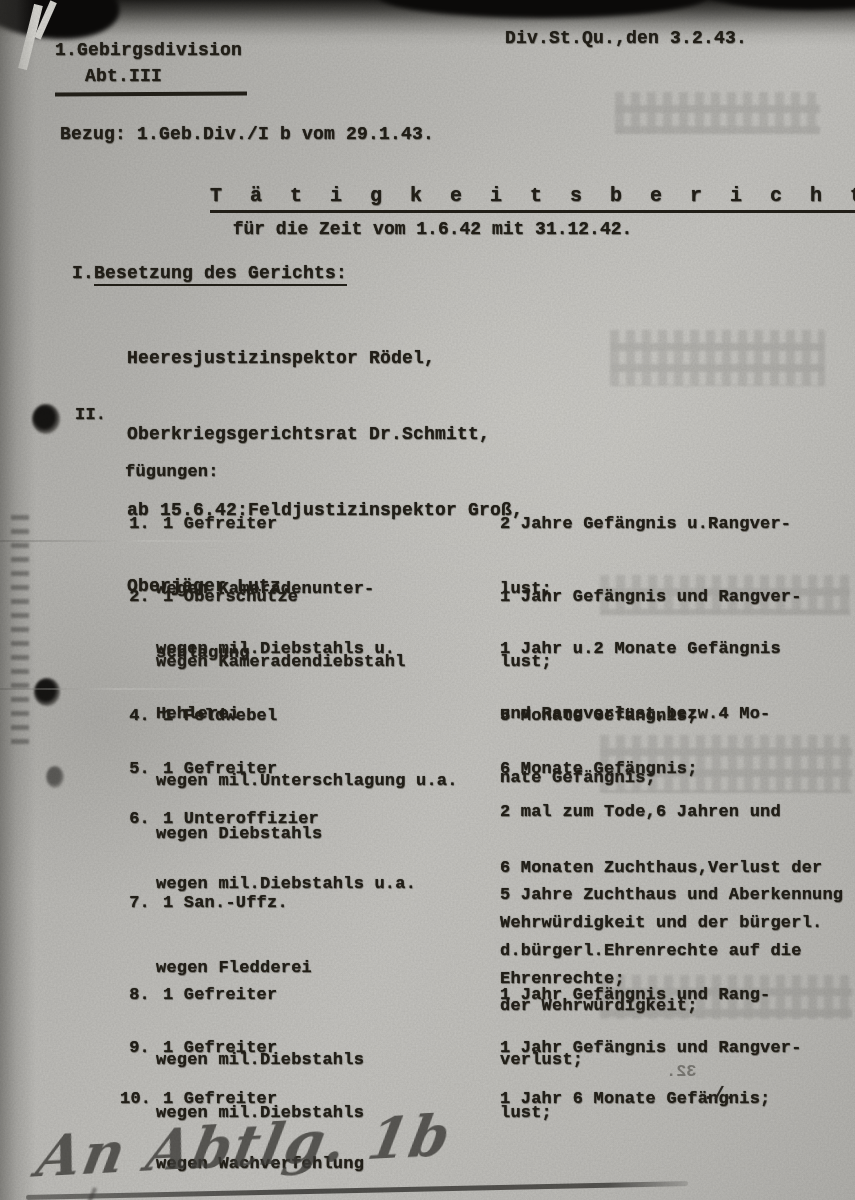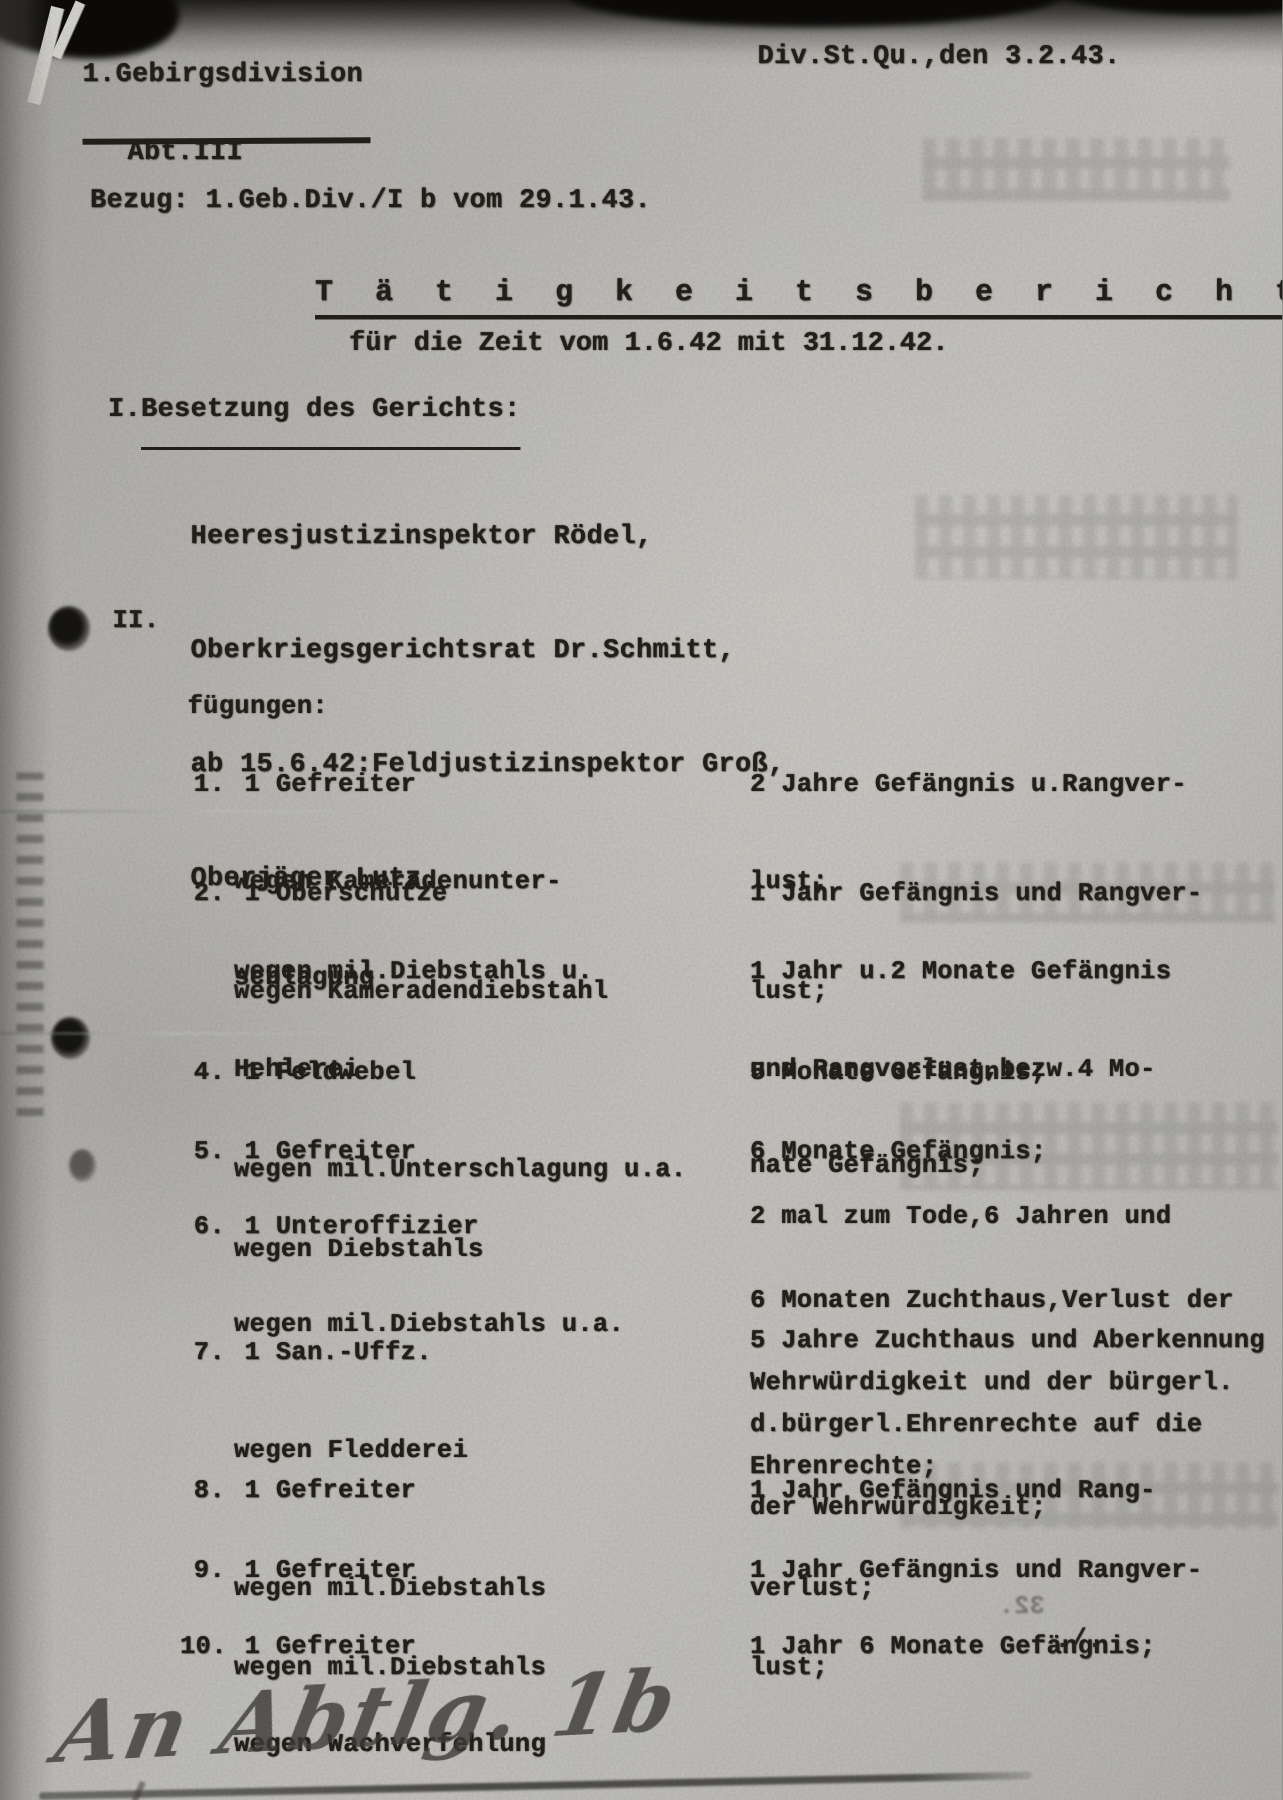--- a/index.html
+++ b/index.html
@@ -12,21 +12,21 @@
       linear-gradient(115deg,#a6a5a1 0%,#b4b3af 16%,#bfbeba 42%,#c4c3bf 58%,#bcbbb7 78%,#b0afab 100%);
     font-family:"Liberation Mono","DejaVu Sans Mono",monospace;
   }
   .tw{
     position:absolute; font-weight:700; color:#232019; white-space:pre;
     font-size:17px; line-height:21.5px; letter-spacing:.2px;
     text-shadow:0 0 1px rgba(35,32,25,.8), .5px .5px .7px rgba(35,32,25,.45);
   }
   .tw18{font-size:18px;}
   .tight{line-height:18.5px;}
-  .u{border-bottom:2.5px solid #232019; padding-bottom:15px;}
+  .u{border-bottom:2.5px solid #232019; padding-bottom:1px;}
   
   .title-wrap{position:absolute; left:210px; top:184px; width:445px; text-align:center;}
   .doc-title{display:inline-block; font-weight:700; font-size:20px; letter-spacing:8px;
     color:#232019; border-bottom:3px solid #232019; padding-bottom:3px;
     text-shadow:0 0 1px rgba(35,32,25,.85), .5px .5px .8px rgba(35,32,25,.5); white-space:pre;}
   .doc-sub{margin-top:6px; font-weight:700; font-size:18px; color:#232019; white-space:pre;
     text-shadow:0 0 1px rgba(35,32,25,.8), .5px .5px .7px rgba(35,32,25,.45);}
   
   .case{position:absolute; left:0; top:0; width:855px;}
   .charge{position:absolute; left:120px; top:0;}
@@ -80,21 +80,21 @@
   <div class="hole" style="left:46px; top:766px; width:18px; height:22px; opacity:.55;"></div>
   <div class="crease" style="left:0; top:540px; width:330px;"></div>
   <div class="crease" style="left:0; top:688px; width:260px;"></div>
   <div class="smudge" style="left:615px; top:92px; width:205px; height:42px;"></div>
   <div class="smudge" style="left:610px; top:330px; width:215px; height:56px;"></div>
   <div class="smudge" style="left:600px; top:575px; width:250px; height:40px;"></div>
   <div class="smudge" style="left:600px; top:735px; width:252px; height:58px;"></div>
   <div class="smudge" style="left:600px; top:975px; width:252px; height:44px;"></div>
 
   <div class="tw tw18" style="left:55px; top:40px;">1.Gebirgsdivision</div>
-  <div class="tw tw18" style="left:85px; top:66px;margin-top:26px;">Abt.III</div>
+  <div class="tw tw18" style="left:85px; top:66px;">Abt.III</div>
   <div class="rule" style="left:55px; top:92px; width:192px; height:4px; transform:rotate(-.3deg);"></div>
   <div class="tw tw18" style="left:505px; top:28px;">Div.St.Qu.,den 3.2.43.</div>
   <div class="tw tw18" style="left:60px; top:124px;">Bezug: 1.Geb.Div./I b vom 29.1.43.</div>
 
   <div class="title-wrap">
     <span class="doc-title">T ä t i g k e i t s b e r i c h t</span>
     <div class="doc-sub">für die Zeit vom 1.6.42 mit 31.12.42.</div>
   </div>
 
   <div class="tw tw18" style="left:72px; top:263px;"><span>I.</span><span class="u">Besetzung des Gerichts:</span></div>

